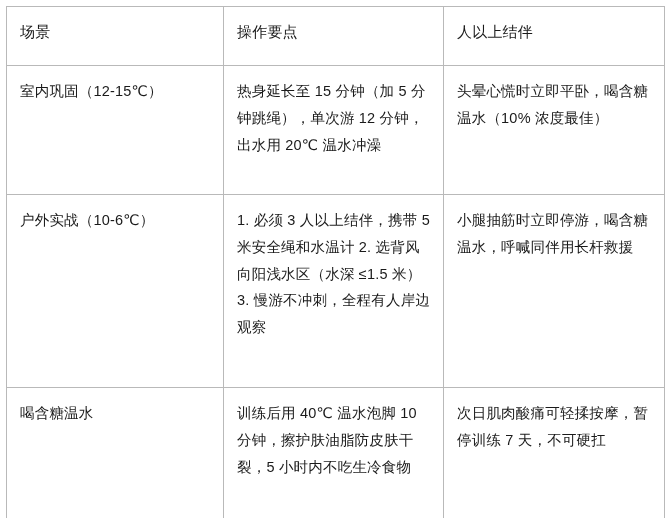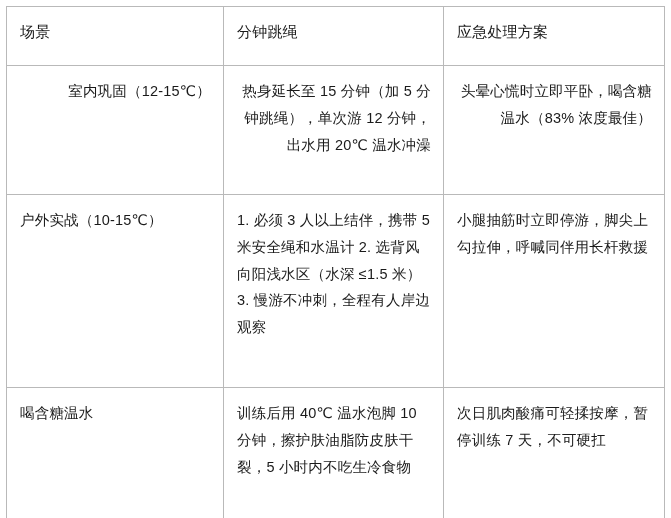--- a/index.html
+++ b/index.html
@@ -46,68 +46,68 @@
     padding-bottom: 11px;
     font-weight: normal;
   }
   tr.header-row td .cell-text {
     font-size: 15px;
   }
   .cell-text {
     display: block;
     white-space: pre-wrap;
   }
-  .row-scene td { height: 104px; text-align: right; }
+  .row-scene td { height: 104px; }
   .row-outdoor td { height: 168px; }
   .row-recovery td { height: 128px; }
 </style>
 </head>
 <body>
 
 <div class="sheet">
   <table class="info-table">
     <colgroup>
       <col class="col-a">
       <col class="col-b">
       <col class="col-c">
     </colgroup>
     <tbody>
       <tr class="header-row">
         <td>
           <span class="cell-text">场景</span>
         </td>
         <td>
-          <span class="cell-text">分钟跳绳</span>
+          <span class="cell-text">操作要点</span>
         </td>
         <td>
-          <span class="cell-text">应急处理方案</span>
+          <span class="cell-text">人以上结伴</span>
         </td>
       </tr>
 
       <tr class="row-scene">
         <td>
           <span class="cell-text">室内巩固（12-15℃）</span>
         </td>
         <td>
           <span class="cell-text">热身延长至 15 分钟（加 5 分钟跳绳），单次游 12 分钟，出水用 20℃ 温水冲澡</span>
         </td>
         <td>
-          <span class="cell-text">头晕心慌时立即平卧，喝含糖温水（83% 浓度最佳）</span>
+          <span class="cell-text">头晕心慌时立即平卧，喝含糖温水（10% 浓度最佳）</span>
         </td>
       </tr>
 
       <tr class="row-outdoor">
         <td>
-          <span class="cell-text">户外实战（10-15℃）</span>
+          <span class="cell-text">户外实战（10-6℃）</span>
         </td>
         <td>
           <span class="cell-text">1. 必须 3 人以上结伴，携带 5 米安全绳和水温计 2. 选背风向阳浅水区（水深 ≤1.5 米）3. 慢游不冲刺，全程有人岸边观察</span>
         </td>
         <td>
-          <span class="cell-text">小腿抽筋时立即停游，脚尖上勾拉伸，呼喊同伴用长杆救援</span>
+          <span class="cell-text">小腿抽筋时立即停游，喝含糖温水，呼喊同伴用长杆救援</span>
         </td>
       </tr>
 
       <tr class="row-recovery">
         <td>
           <span class="cell-text">喝含糖温水</span>
         </td>
         <td>
           <span class="cell-text">训练后用 40℃ 温水泡脚 10 分钟，擦护肤油脂防皮肤干裂，5 小时内不吃生冷食物</span>
         </td>

